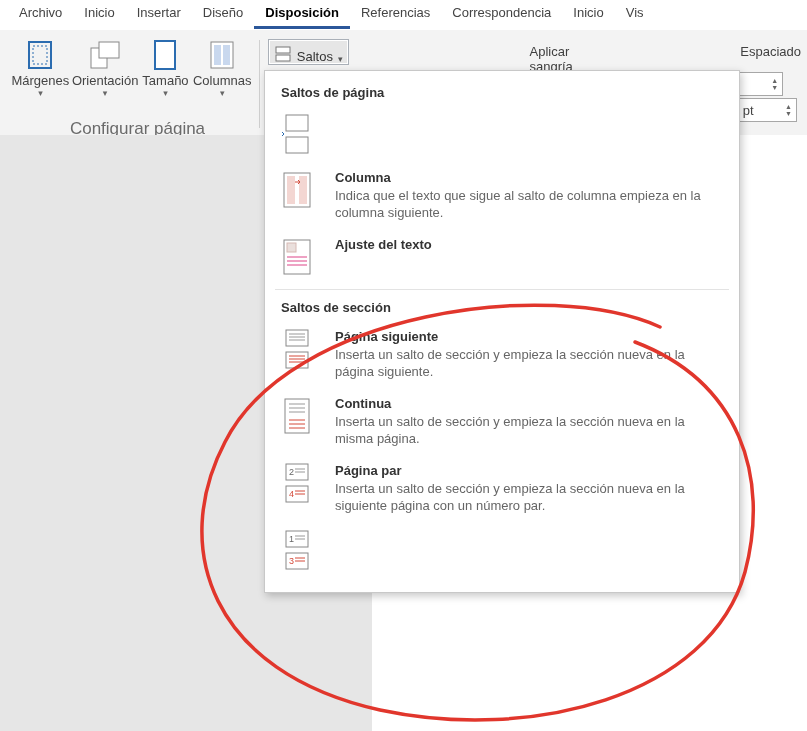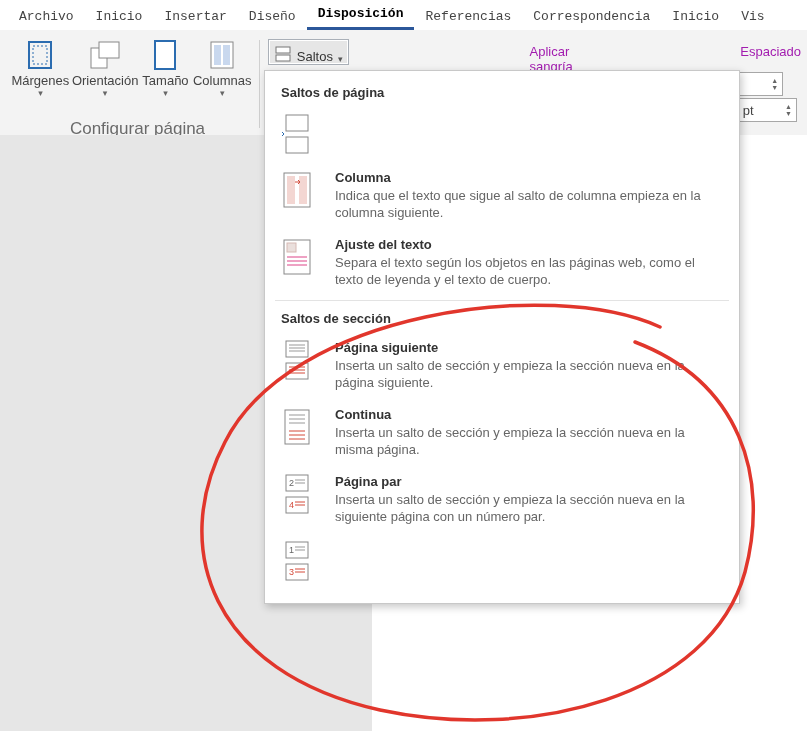--- a/index.html
+++ b/index.html
@@ -1,20 +1,20 @@
 <!DOCTYPE html>
 <html><head>
 <meta charset="utf-8">
 <style>
   html,body{margin:0;padding:0;width:807px;height:731px;overflow:hidden;
     font-family:"Segoe UI",Tahoma,sans-serif;font-size:13px;color:#444;
     background:#fff;}
   
-  .tab-bar{display:flex;align-items:flex-end;height:28px;padding:2px 8px 0 8px;
-    background:#fff;font-family:Liberation Mono, monospace;}
+  .tab-bar{display:flex;align-items:flex-start;height:28px;padding:2px 8px 0 8px;
+    background:#fff;}
   .tab{padding:3px 11px 6px 11px;cursor:default;color:#444;}
   .tab.active{color:#000;border-bottom:3px solid #2b579a;font-weight:600;}
   
   .ribbon{display:flex;align-items:flex-start;height:106px;
     padding:6px 6px 0 10px;background:#f3f3f3;border-bottom:1px solid #ccc;
     position:relative;}
   
   .rb-btn{display:flex;flex-direction:column;align-items:center;
     margin:0 4px;min-width:44px;color:#444;}
   .rb-btn .ic{width:34px;height:34px;display:flex;align-items:center;
@@ -26,21 +26,21 @@
   .group-sep{width:1px;background:#d0d0d0;height:88px;margin:4px 6px 0 6px;}
   
   .breaks-btn{display:inline-flex;align-items:flex-end;height:24px;
     padding:0 6px;border:1px solid #aab0b8;background:#e6e6e6;
     margin-top:3px;margin-left:2px;font-size:13px;color:#333;
     box-shadow:inset 0 0 0 1px #fff;}
   .breaks-btn .ic{width:18px;height:18px;margin-right:4px;}
   .breaks-btn .car{margin-left:5px;font-size:9px;color:#555;}
   
   .spc-lbls{display:flex;gap:150px;margin-left:180px;margin-top:8px;
-    font-size:13px;color:#a21caf;}
+    font-size:13px;color:#404040;}
   .spc-fields{position:absolute;right:10px;top:42px;display:flex;
     flex-direction:column;gap:2px;}
   .spc-row{display:flex;align-items:center;gap:4px;font-size:13px;}
   .spc-row .spin{display:flex;align-items:center;height:22px;width:60px;
     border:1px solid #a7a7a7;background:#fff;padding:0 4px 0 6px;
     justify-content:space-between;}
   .spc-row .spin .arrs{display:flex;flex-direction:column;font-size:7px;
     line-height:7px;color:#666;}
   
   .doc-bg{position:absolute;left:0;top:135px;right:0;bottom:0;
@@ -195,21 +195,20 @@
         <svg width="32" height="40">
           <rect x="3" y="3" width="26" height="34" fill="#fff" stroke="#888"></rect>
           <rect x="6" y="6" width="9" height="9" fill="#eadfdc" stroke="#d6b9b4"></rect>
           <line x1="6" y1="20" x2="26" y2="20" stroke="#d48"></line>
           <line x1="6" y1="24" x2="26" y2="24" stroke="#d48"></line>
           <line x1="6" y1="28" x2="26" y2="28" stroke="#d48"></line>
         </svg>
       </div>
       <div class="otxt">
         <div class="otitle">Ajuste del texto</div>
-        <div class="odesc">Separa el texto según los objetos en las páginas web, como el texto de leyenda y el texto de cuerpo.</div>
       </div>
     </div>
     <div class="panel-div"></div>
     <div class="section-title">Saltos de sección</div>
     <div class="opt">
       <div class="oic">
         <svg width="32" height="40">
           <rect x="5" y="1" width="22" height="16" fill="#fff" stroke="#888"></rect>
           <line x1="8" y1="5" x2="24" y2="5" stroke="#999"></line>
           <line x1="8" y1="8" x2="24" y2="8" stroke="#999"></line>

